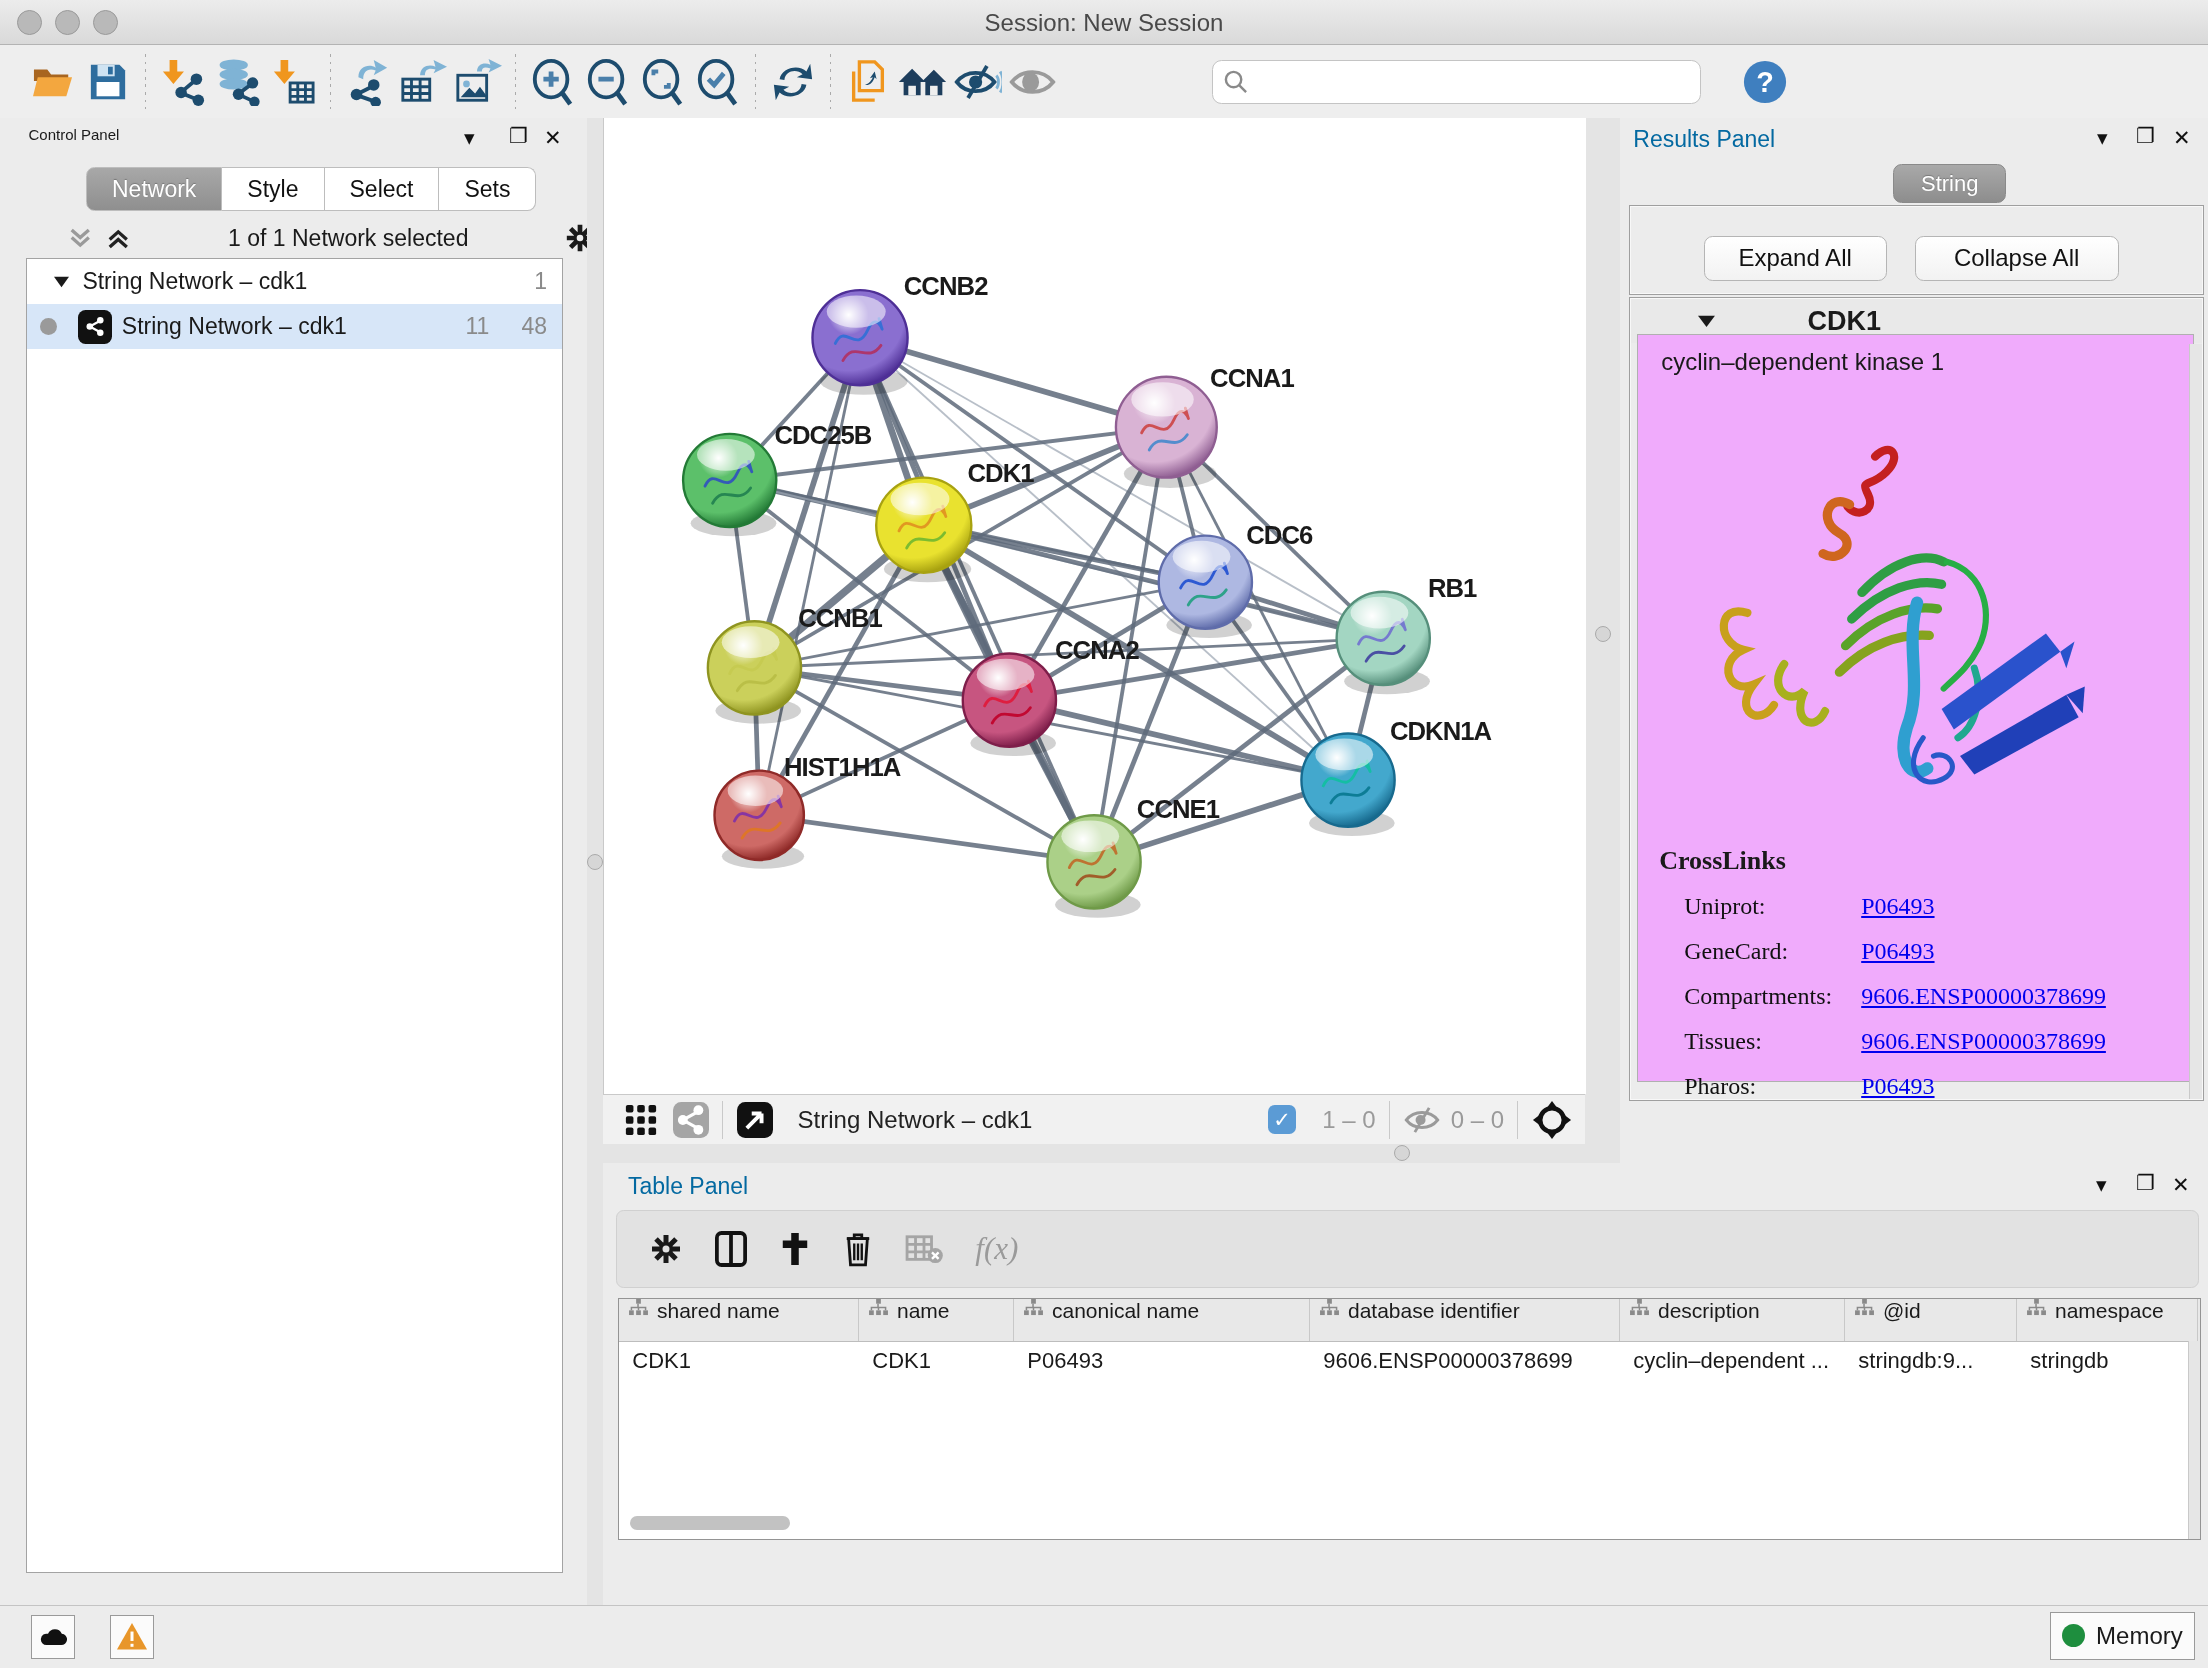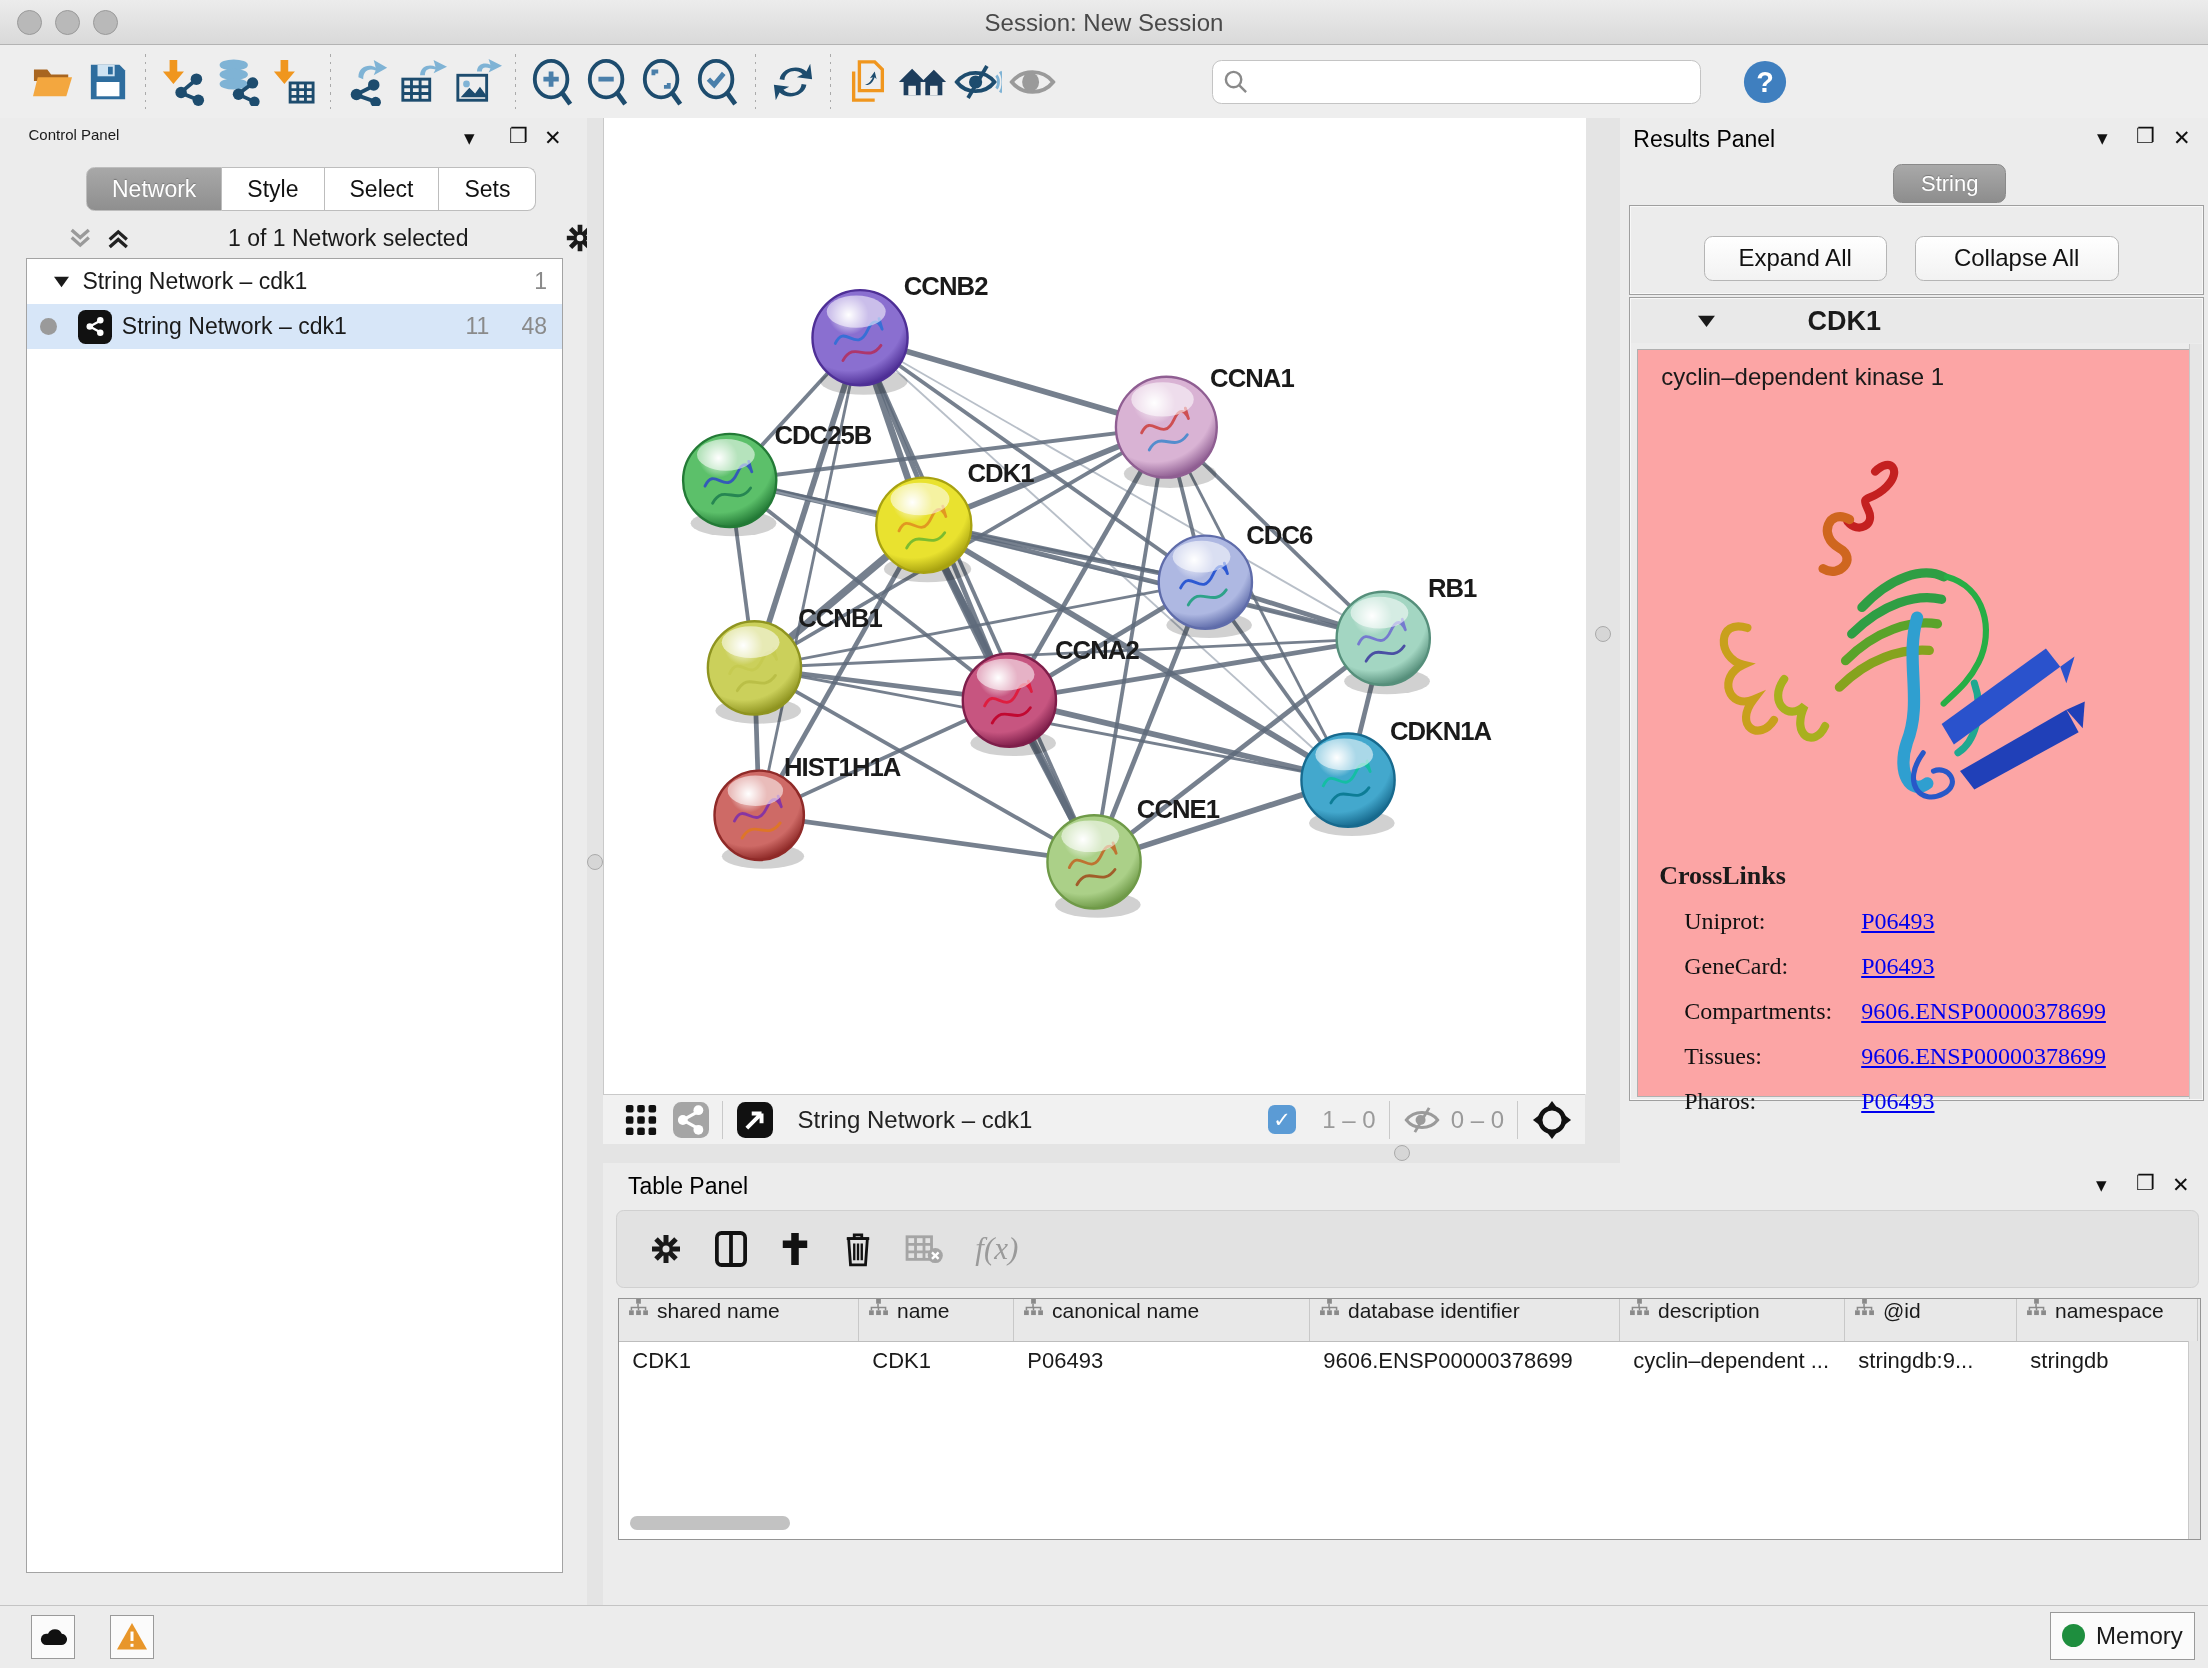--- a/index.html
+++ b/index.html
@@ -15,21 +15,21 @@
   .toolbar{left:0;top:45px;width:2208px;height:73px;background:#eeeeee;
     border-bottom:1px solid #c6c6c6;display:flex;align-items:center;}
   .tbtn{width:55px;height:57px;display:flex;align-items:center;justify-content:center;flex:0 0 auto;}
   .tsep{width:1px;height:55px;margin:0 9.5px;flex:0 0 auto;
     background-image:repeating-linear-gradient(#aaa 0 2.9px,transparent 2.9px 7.6px);}
   .searchbox{width:468px;height:42px;background:#fff;border:1px solid #c4c4c4;border-radius:9.5px;
     display:flex;align-items:center;padding:0 9.5px;margin-left:152px;}
   .searchbox input{border:none;outline:none;font-size:21px;width:409px;background:transparent;
     font-family:"Liberation Sans",sans-serif;}
   
-  .phead-title{font-size:23px;color:#000000;}
+  .phead-title{font-size:23px;color:#0369a1;}
   .winicon{font-size:21px;color:#111;cursor:default;}
   .seg{display:flex;}
   .seg .tab{height:42px;display:flex;align-items:center;justify-content:center;
     background:#ffffff;border:1px solid #bdbdbd;border-left:none;color:#111;
     font-size:23px;padding:0 25px;}
   .seg .tab:first-child{border-left:1px solid #bdbdbd;border-radius:8.6px 0 0 8.6px;}
   .seg .tab:last-child{border-radius:0 8.6px 8.6px 0;}
   .seg .tab.sel{background:linear-gradient(#a8a8a8,#8f8f8f);color:#fff;text-shadow:0 -1px 1px #777;}
   
   .cpanel{left:0;top:118px;width:587px;height:1488px;background:#ececec;}
@@ -625,21 +625,21 @@
     <div class="btn abs" style="left:285px;top:29.5px;width:202px;height:43px">Collapse All</div>
   </div>
 
   <div class="abs rbox" style="top:179px;height:802px">
     <div class="abs" style="left:1px;top:1px;right:1px;height:44px;background:#e9e9e9;display:flex;align-items:center">
       <svg width="21" height="16" viewBox="0 0 22 17" style="margin-left:65px">
         <path d="M2 3 h18 l-9 12z" fill="#1a1a1a"></path>
         </svg>
       <span style="font-size:27px;font-weight:bold;margin-left:91px">CDK1</span>
     </div>
-    <div class="abs" style="left:7.6px;top:51px;width:555px;height:746px;border:1px solid #b0b0b0;background:#fca5a5">
+    <div class="abs" style="left:7.6px;top:36px;width:555px;height:746px;border:1px solid #b0b0b0;background:#f0abfc">
       <div style="font-size:24px;margin:13.3px 0 0 23px">cyclin–dependent kinase 1</div>
       <svg width="409" height="380" viewBox="0 0 400 360" style="margin:49px 0 0 48px">
         <g fill="none" stroke-linecap="round">
           <path d="M185,25 C200,10 212,24 196,40 C180,56 170,46 178,62 C186,78 168,86 158,74" stroke="#c42020" stroke-width="8"></path>
           <path d="M160,72 C140,60 128,88 150,100 C168,110 150,130 134,120" stroke="#cf661f" stroke-width="9"></path>
           <path d="M60,178 C30,168 30,208 56,214 C30,226 42,258 66,248 C46,274 72,290 86,268" stroke="#c8a01c" stroke-width="8"></path>
           <path d="M96,228 C80,250 100,270 116,254 C102,284 126,296 136,274" stroke="#a8b01e" stroke-width="8"></path>
           <path d="M172,158 C200,128 232,118 252,128" stroke="#2f9e44" stroke-width="9"></path>
           <path d="M162,184 C192,154 226,144 250,150" stroke="#2f9e44" stroke-width="9"></path>
           <path d="M156,210 C186,180 220,170 246,174" stroke="#5aa32a" stroke-width="9"></path>

